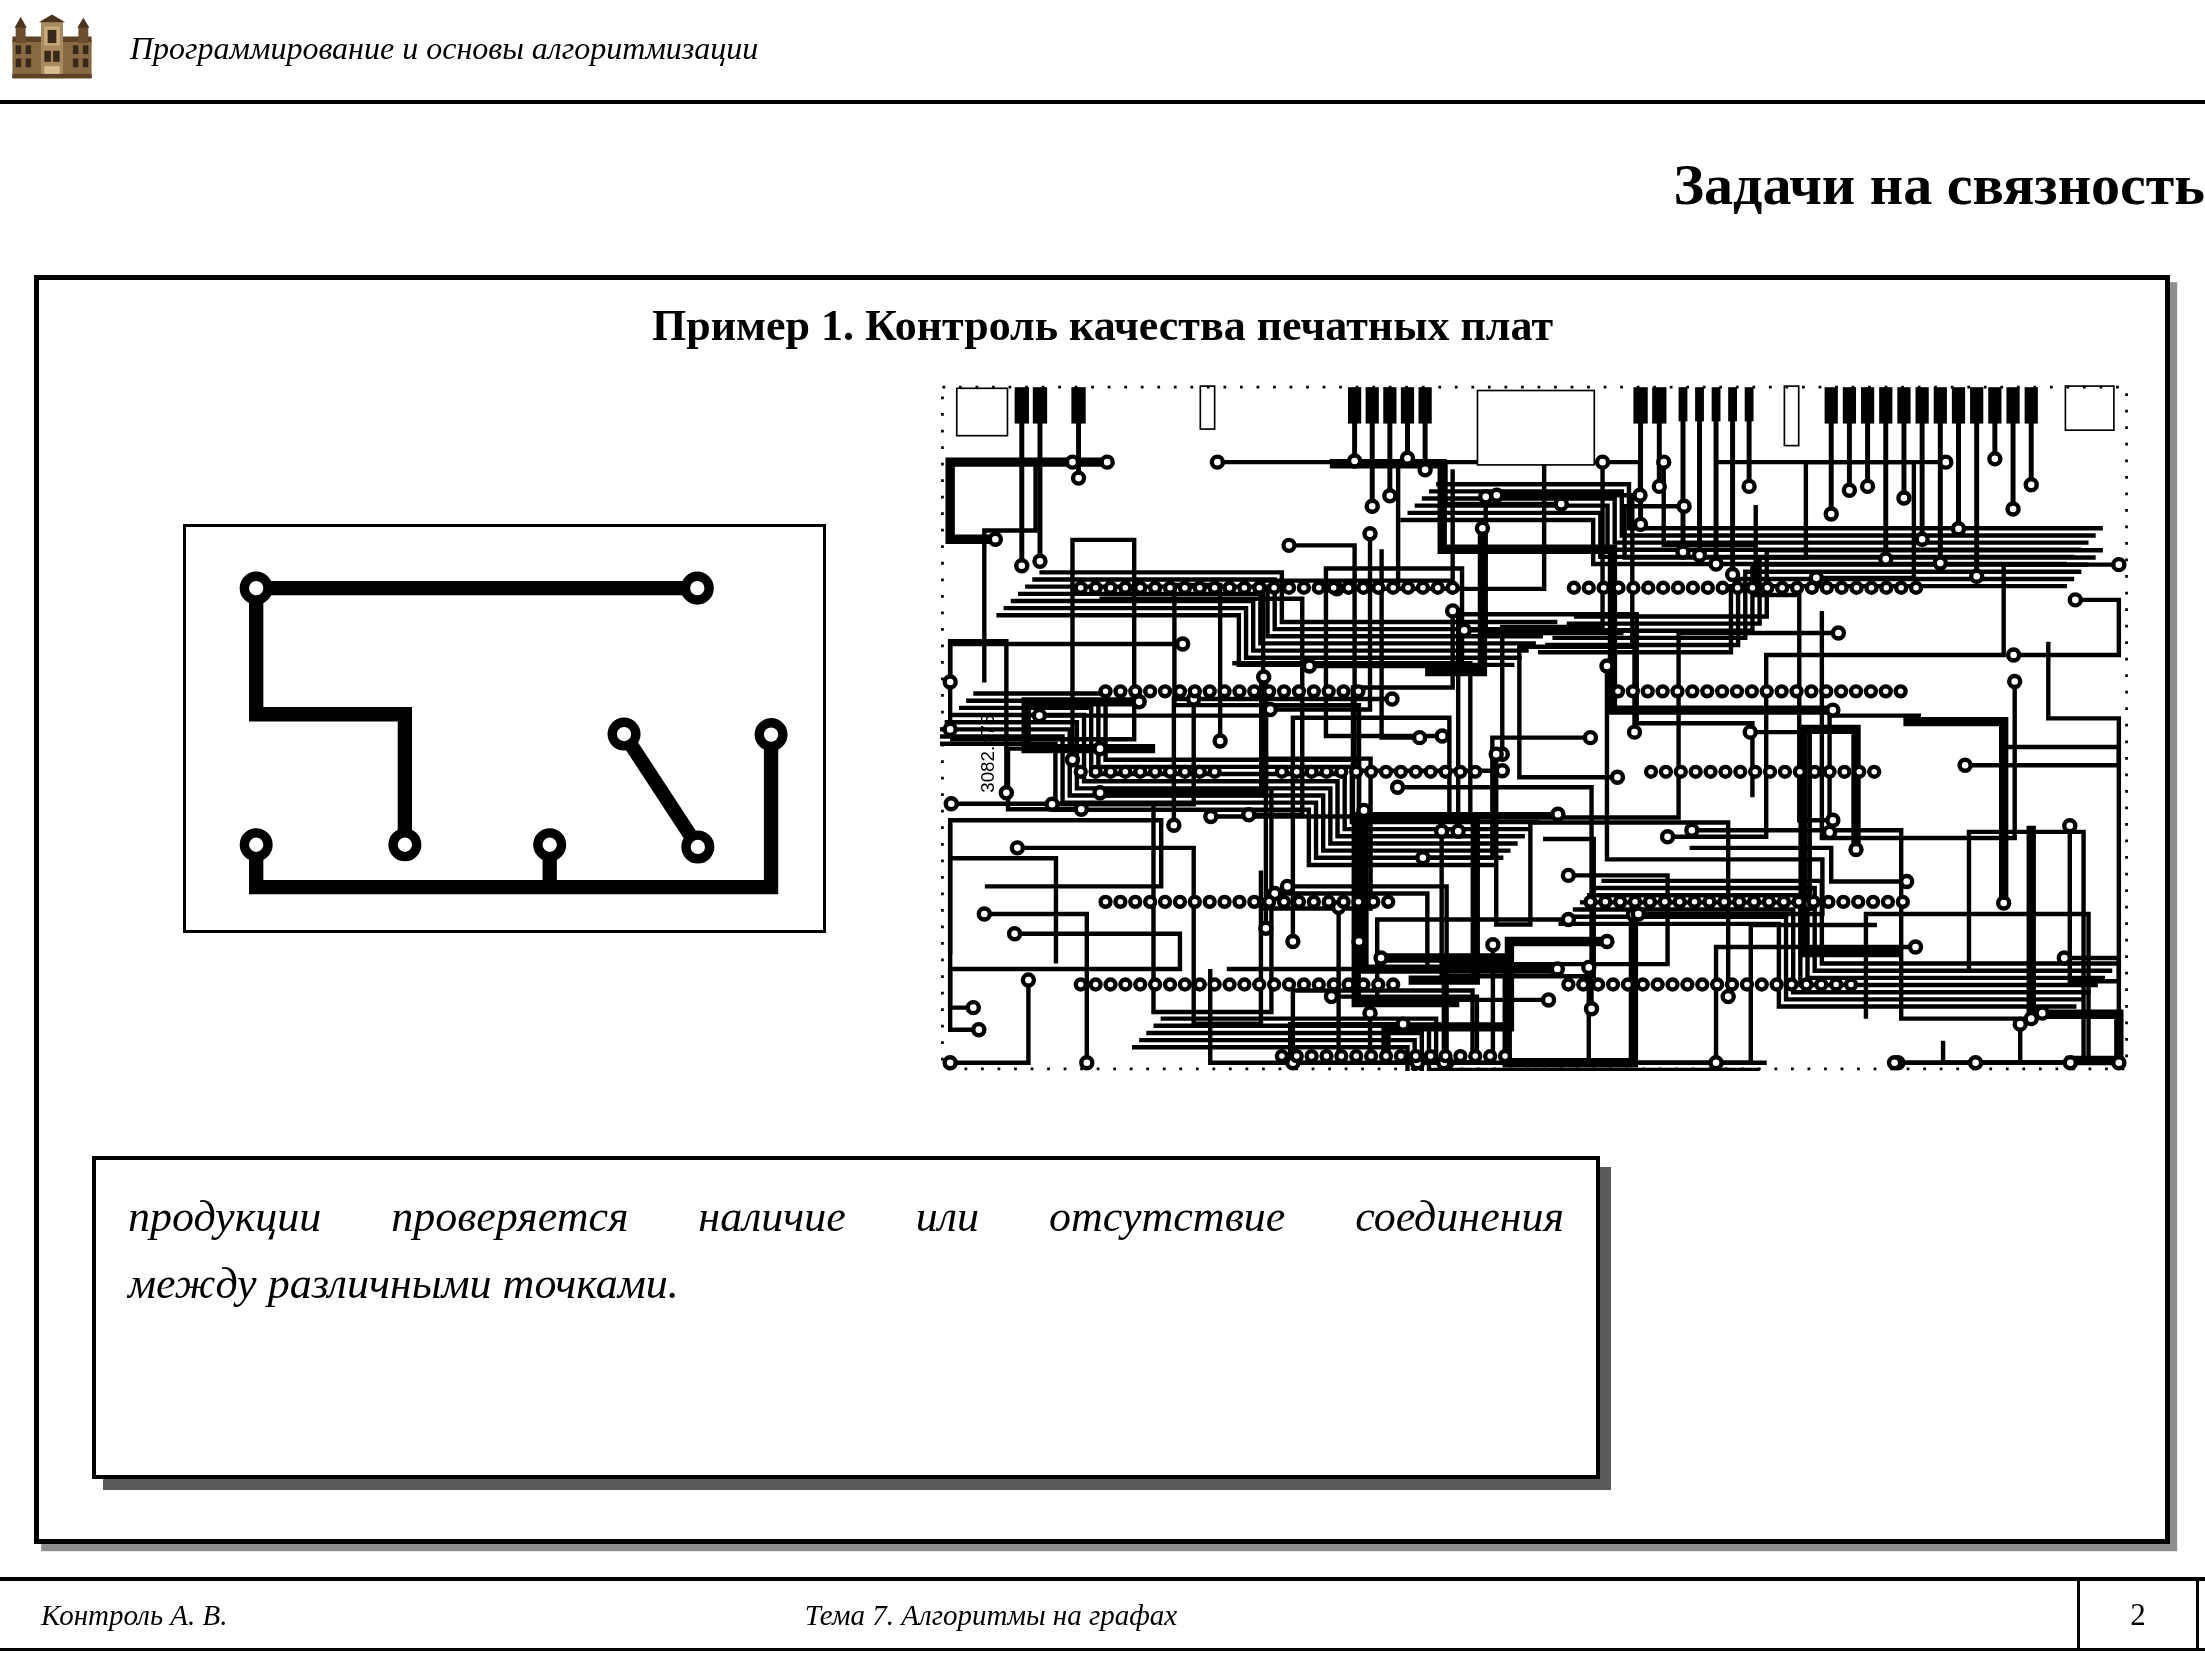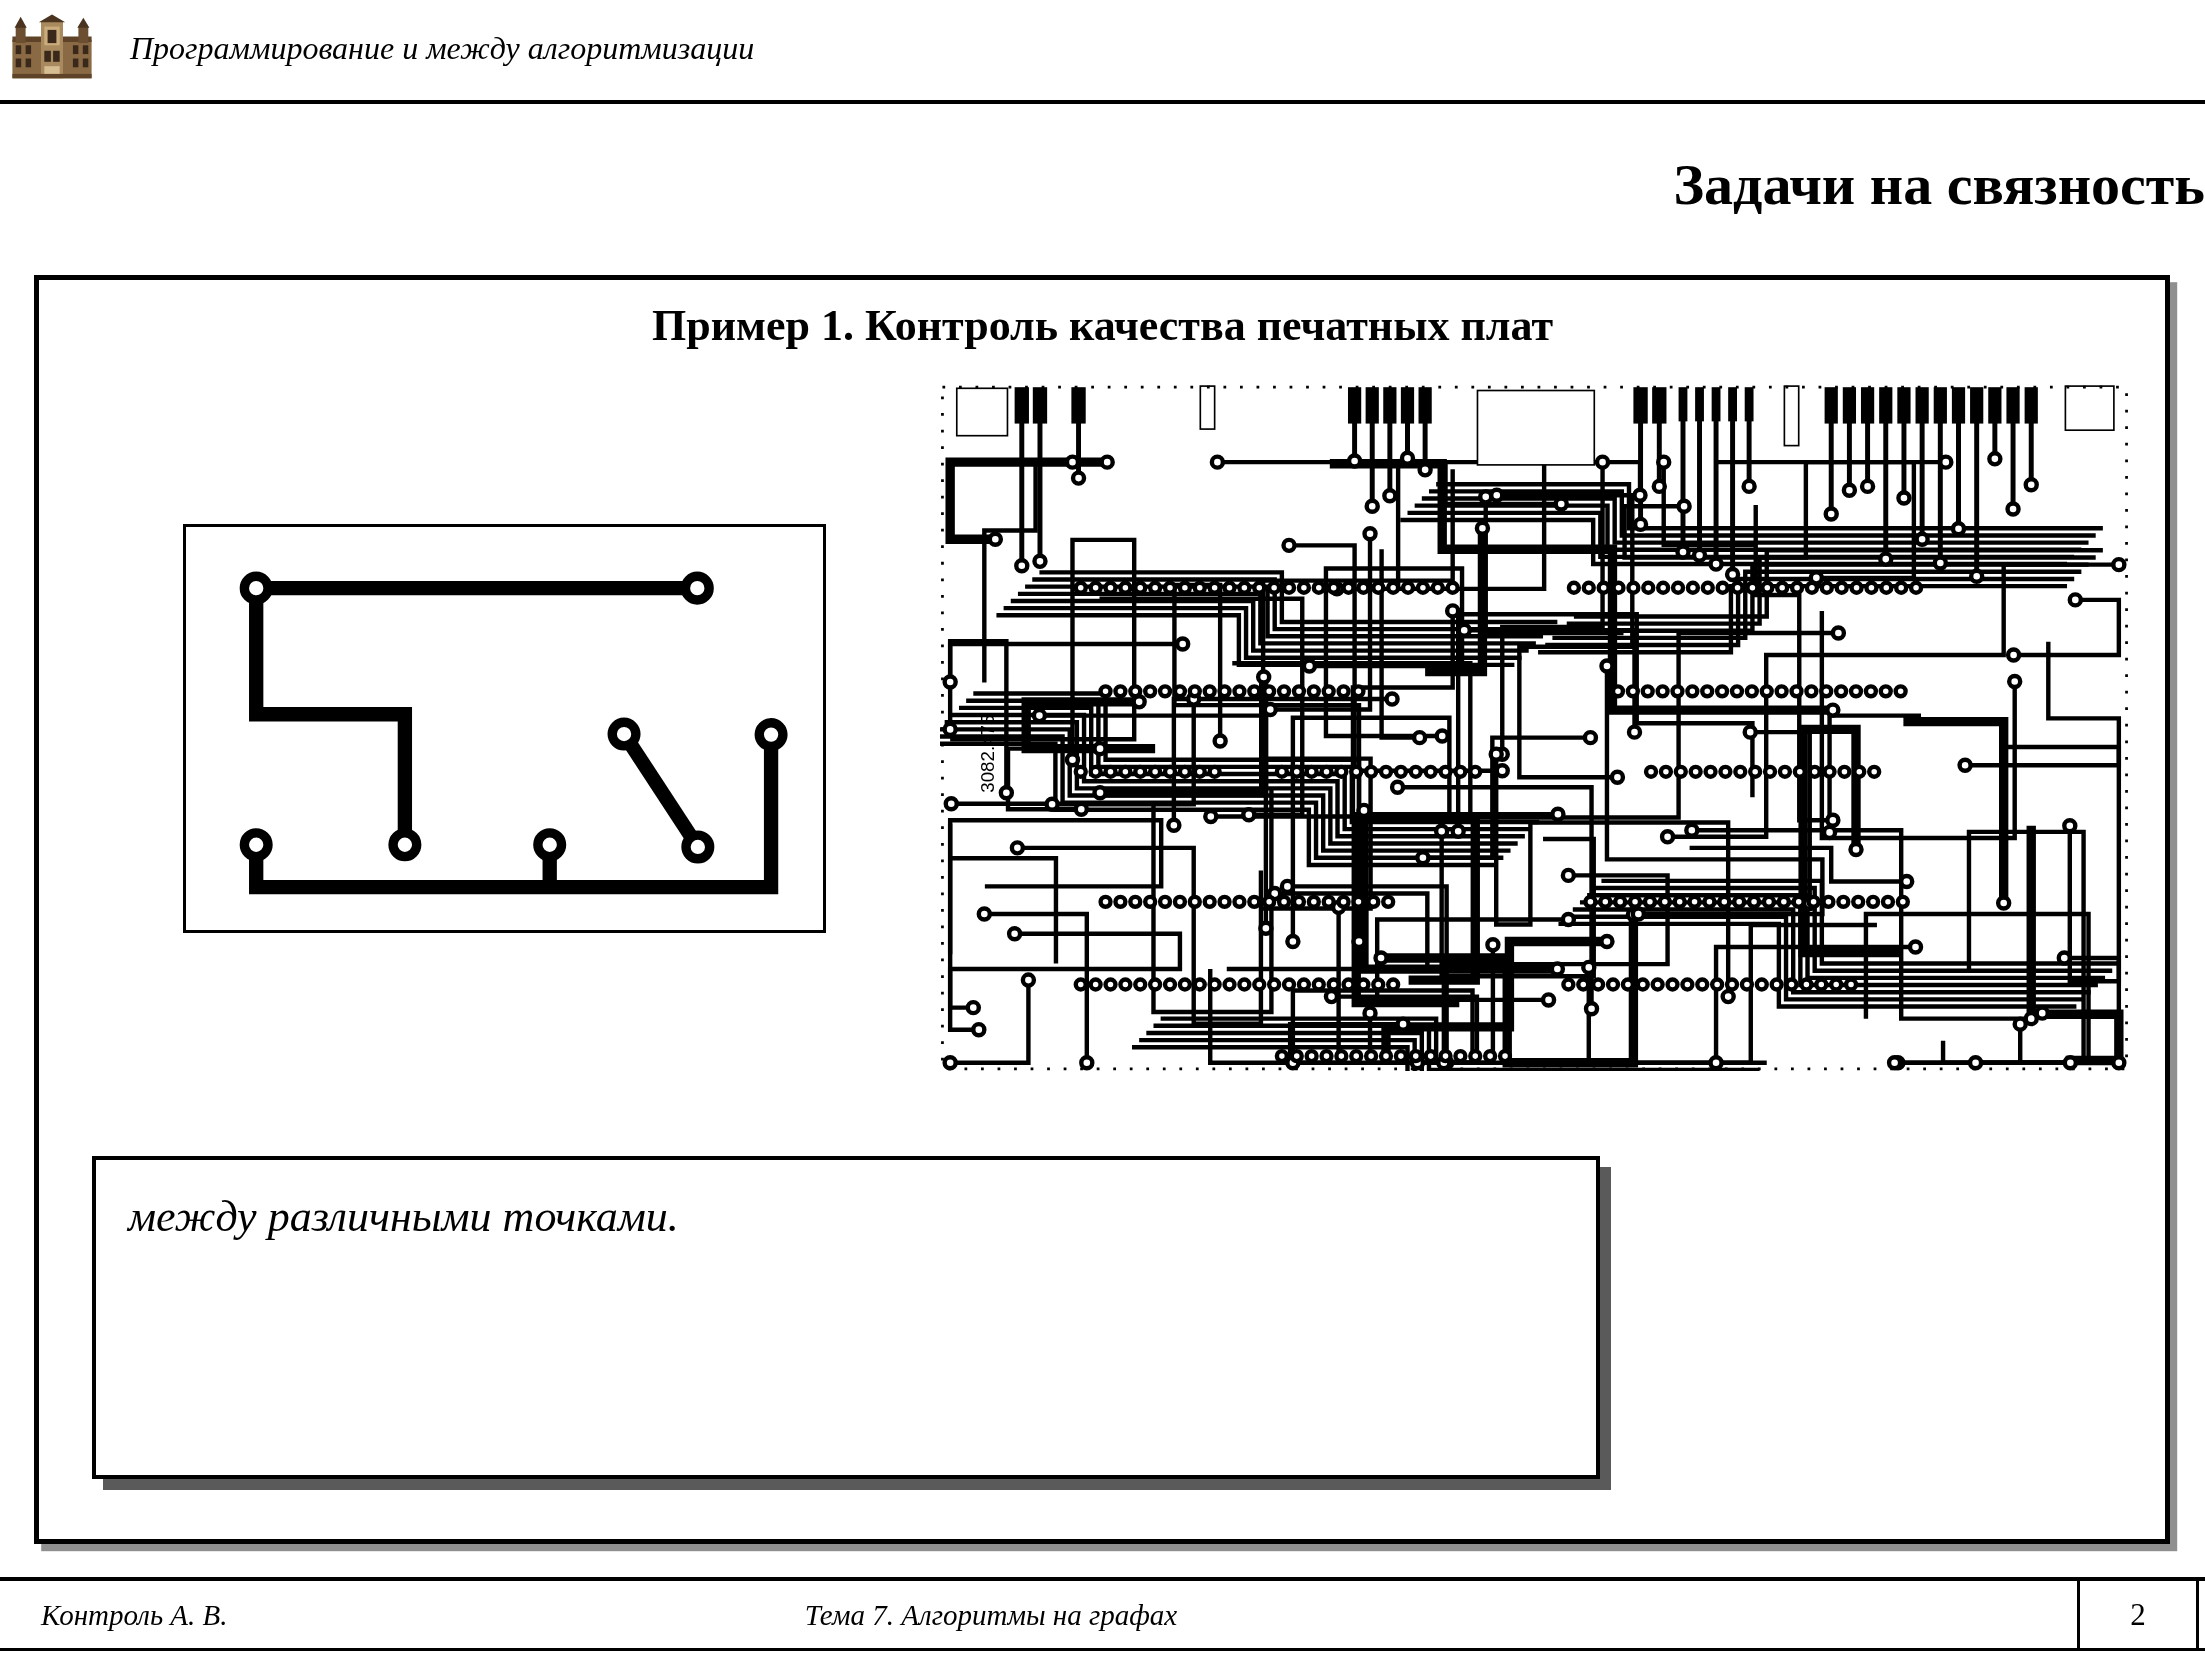--- a/index.html
+++ b/index.html
@@ -80,21 +80,21 @@
     <rect x="14" y="80" width="10" height="16" fill="#3a291a"></rect>
     <rect x="32" y="80" width="10" height="16" fill="#3a291a"></rect>
     <rect x="118" y="80" width="10" height="16" fill="#3a291a"></rect>
     <rect x="136" y="80" width="10" height="16" fill="#3a291a"></rect>
     <rect x="66" y="66" width="12" height="20" fill="#3a291a"></rect>
     <rect x="82" y="66" width="12" height="20" fill="#3a291a"></rect>
     <rect x="66" y="94" width="28" height="22" fill="#d6bd92"></rect>
     <rect x="8" y="108" width="144" height="8" fill="#5f4328"></rect>
   </svg>
 </div>
-<div class="abs" id="course-title">Программирование и между алгоритмизации</div>
+<div class="abs" id="course-title">Программирование и основы алгоритмизации</div>
 <div class="abs" id="header-rule"></div>
 
 <div class="abs" id="slide-title">Задачи на связность</div>
 
 <div class="abs" id="main-box"></div>
 
 <div class="abs" id="example-subtitle">Пример 1. Контроль качества печатных плат</div>
 
 <div class="abs" id="schematic-box">
   <svg id="schematic-svg" viewBox="0 0 1154 730">
@@ -662,20 +662,21 @@
       <rect x="472" y="2" width="26" height="78" fill="#fff" stroke="#000" stroke-width="3"></rect>
       <rect x="975" y="10" width="212" height="135" fill="#fff" stroke="#000" stroke-width="3"></rect>
       <rect x="1532" y="2" width="26" height="108" fill="#fff" stroke="#000" stroke-width="3"></rect>
       <rect x="2042" y="2" width="88" height="80" fill="#fff" stroke="#000" stroke-width="3"></rect>
       <rect x="4" y="4" width="2149" height="1237" fill="none" stroke="#000" stroke-width="5" stroke-dasharray="5 25"></rect>
       <text transform="translate(97 740) rotate(-90)" font-family="Liberation Sans, DejaVu Sans, sans-serif" font-size="34" fill="#000">3082.475</text>
     </svg>
 </div>
 
 <div class="abs" id="note-box">
+  <div class="note-line jline">продукции проверяется наличие или отсутствие соединения</div>
   <div class="note-line">между различными точками.</div>
 </div>
 
 <div class="abs" id="footer-rule"></div>
 <div class="abs" id="footer-author">Контроль А. В.</div>
 <div class="abs" id="footer-topic">Тема 7. Алгоритмы на графах</div>
 <div class="abs" id="page-box">
   <span>2</span>
 </div>
 <div class="abs" id="bottom-rule"></div>

